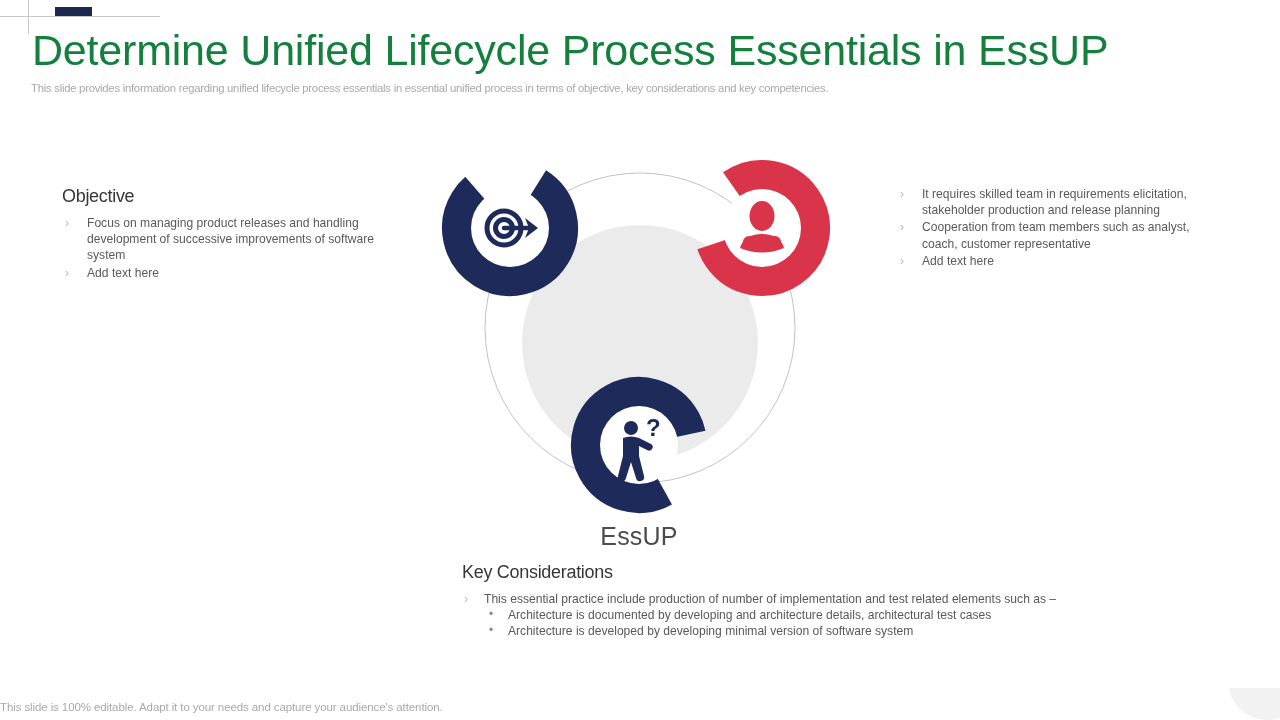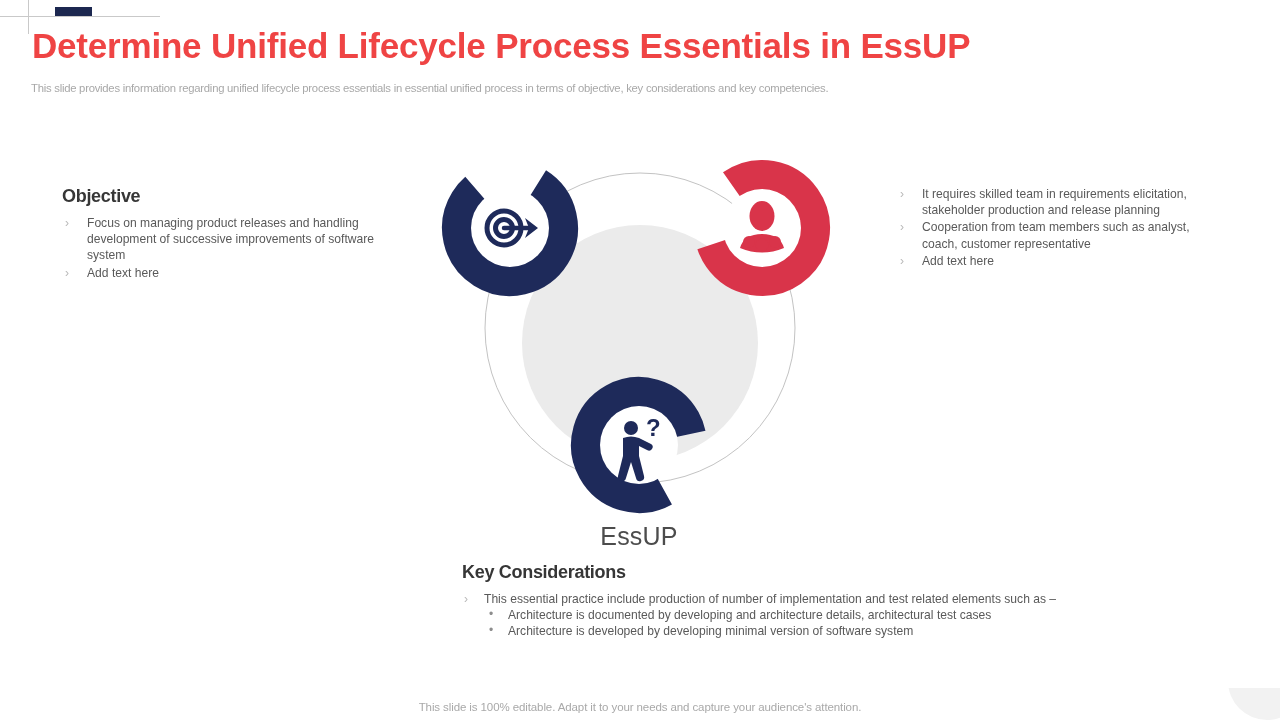--- a/index.html
+++ b/index.html
@@ -26,32 +26,32 @@
     background: #c9c9c9;
   }
   #corner-deco .bar {
     position: absolute; left: 55px; top: 7px; width: 37px; height: 9px;
     background: #1c2850;
   }
 
   
   #page-title {
     position: absolute; left: 32px; top: 26px;
-    font-size: 35px; font-weight: 700; color: #ef4444;
+    font-size: 43px; font-weight: 400; color: #15803d;
     letter-spacing: -0.2px; white-space: nowrap;
   }
   #page-subtitle {
     position: absolute; left: 31px; top: 82px;
     font-size: 11.3px; color: #a8a8a8; white-space: nowrap;
     letter-spacing: -0.25px;
   }
 
   
   .block-heading {
-    font-size: 18px; font-weight: bold; color: #363636;
+    font-size: 18px; font-weight: normal; color: #363636;
     letter-spacing: -0.3px; margin: 0 0 8px 0;
   }
   .bullet-list { margin: 0; padding: 0; list-style: none; }
   .bullet-list > li {
     position: relative; padding-left: 25px;
     font-size: 12.1px; color: #595959; line-height: 16.2px;
     margin-bottom: 1px;
   }
   .bullet-list > li .chev {
     position: absolute; left: 3px; top: 0;
@@ -83,21 +83,21 @@
     pointer-events: none;
   }
   #essup-label span {
     font-size: 25px; color: #4c4c4c; letter-spacing: 0.2px;
     transform: translate(-1px, 28px);
   }
 
   
   #footer-note {
     position: absolute; left: 0; top: 701px; width: 1280px;
-    text-align: center; font-size: 11.5px; color: #a9a9a9;
+    font-size: 11.5px; color: #a9a9a9;
     letter-spacing: -0.1px;
   }
   #corner-deco-br {
     position: absolute; right: 0; bottom: 0; width: 100px; height: 32px;
     overflow: hidden;
   }
   #corner-deco-br .semi {
     position: absolute; left: 48px; bottom: 0; width: 78px; height: 39px;
     background: #f2f2f2; border-radius: 0 0 39px 39px;
   }

